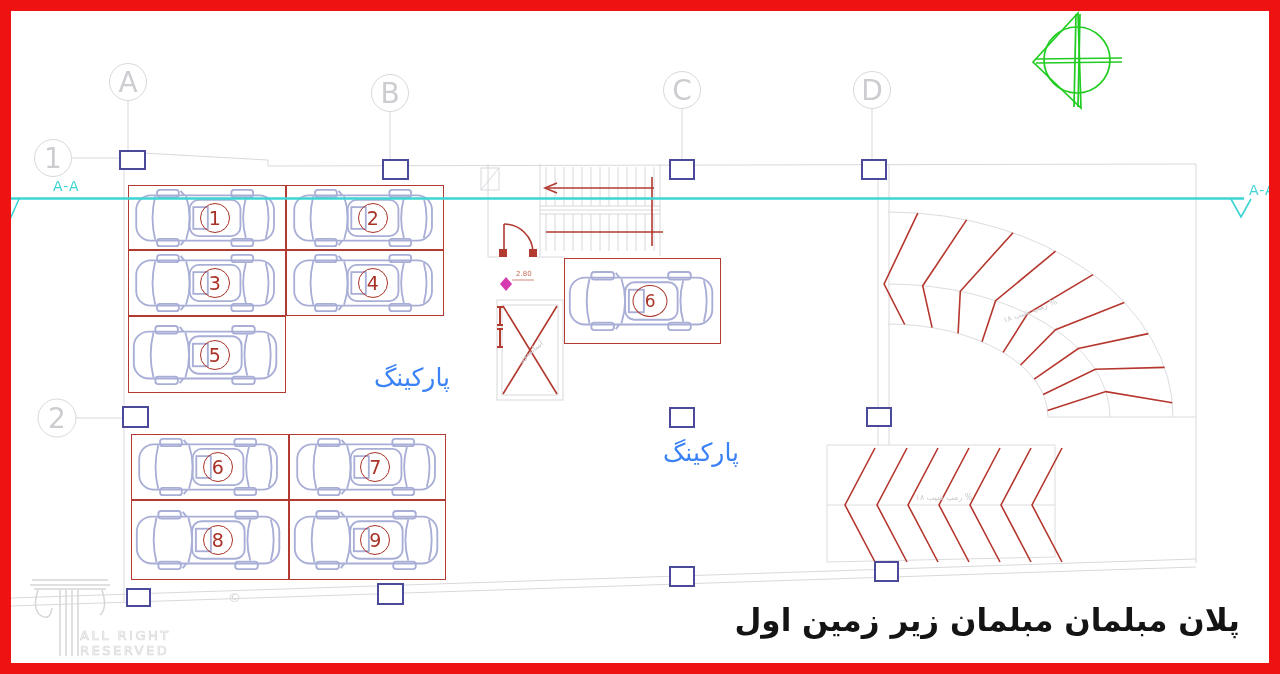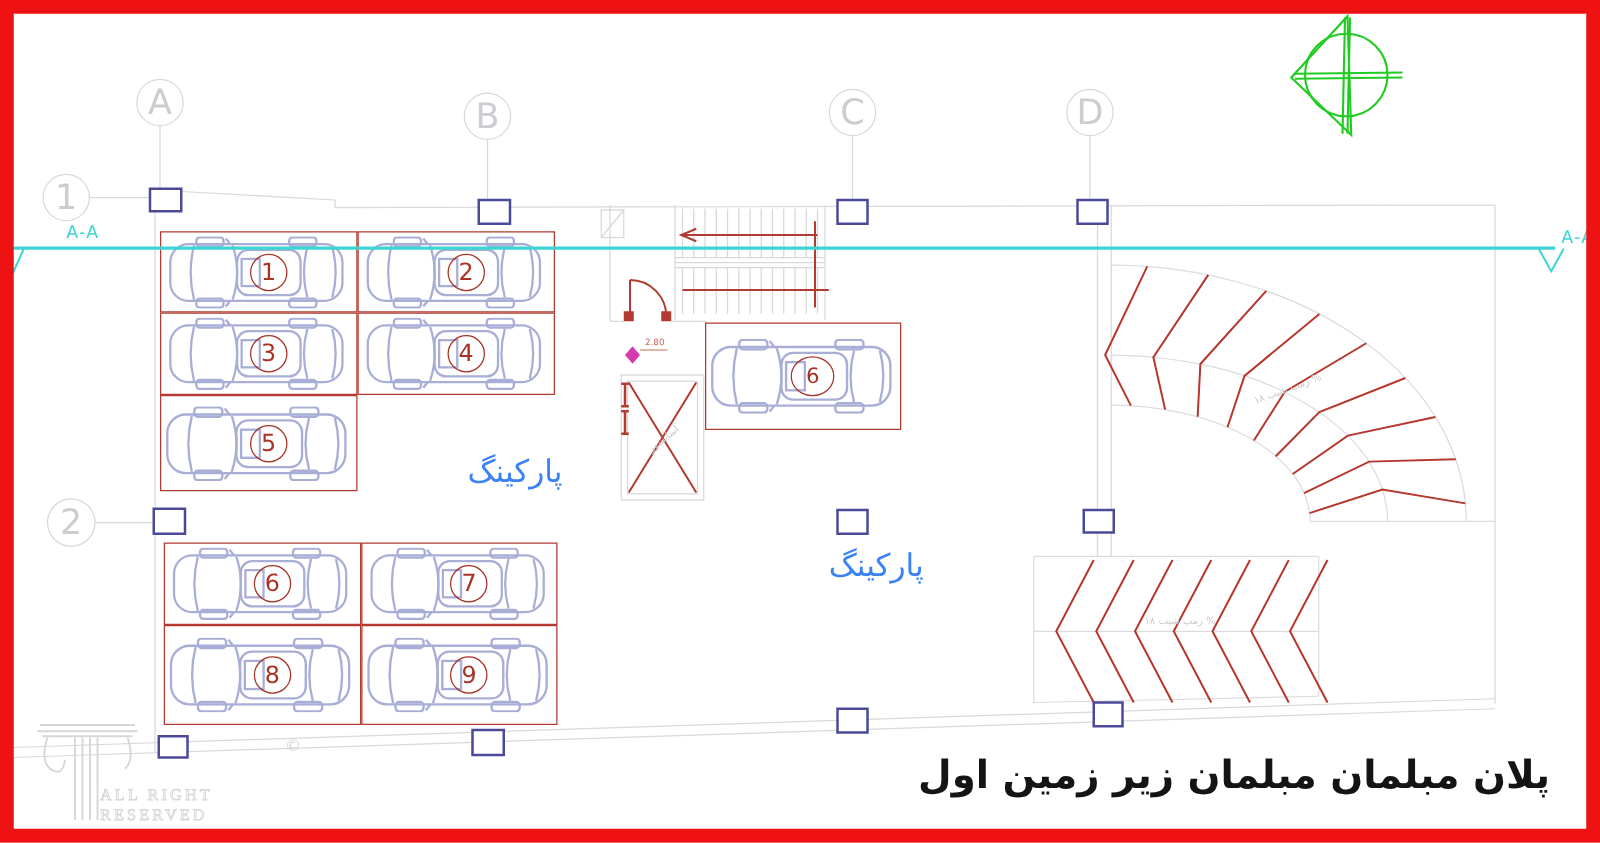--- a/index.html
+++ b/index.html
@@ -23,21 +23,21 @@
   .lvltxt{position:absolute;color:#c66a5a;font-size:7px;z-index:5;}
   .title{position:absolute;right:40px;top:602px;direction:rtl;color:#141414;
          font-size:31px;font-weight:bold;z-index:6;letter-spacing:0;text-align:right;}
   
   .logo{position:absolute;left:28px;top:572px;width:230px;height:88px;z-index:6;}
   .colicon{position:absolute;left:0;top:2px;}
   .brand{position:absolute;left:50px;top:22px;font-size:30px;font-weight:bold;letter-spacing:1px;
          color:#e6e6e6;-webkit-text-stroke:1.1px #d4d4d4;-webkit-text-fill-color:rgba(255,255,255,0.55);}
   .reg{position:absolute;left:200px;top:18px;font-size:13px;color:#d4d4d4;z-index:6;}
   .tagline{position:absolute;left:52px;top:56px;font-size:13px;letter-spacing:2.5px;
-           color:#e0e0e0;font-family:Liberation Serif, serif;-webkit-text-stroke:0.7px #d6d6d6;-webkit-text-fill-color:rgba(255,255,255,0.55);}
+           color:#e0e0e0;-webkit-text-stroke:0.7px #d6d6d6;-webkit-text-fill-color:rgba(255,255,255,0.55);}
 </style>
 </head>
 <body>
 
 <div class="stage">
 
   <svg class="overlay" width="1280" height="674" viewBox="0 0 1280 674">
     <defs>
       <symbol id="car" viewBox="0 0 160 64">
         <g fill="none" stroke="#a8aed6" stroke-width="2">

